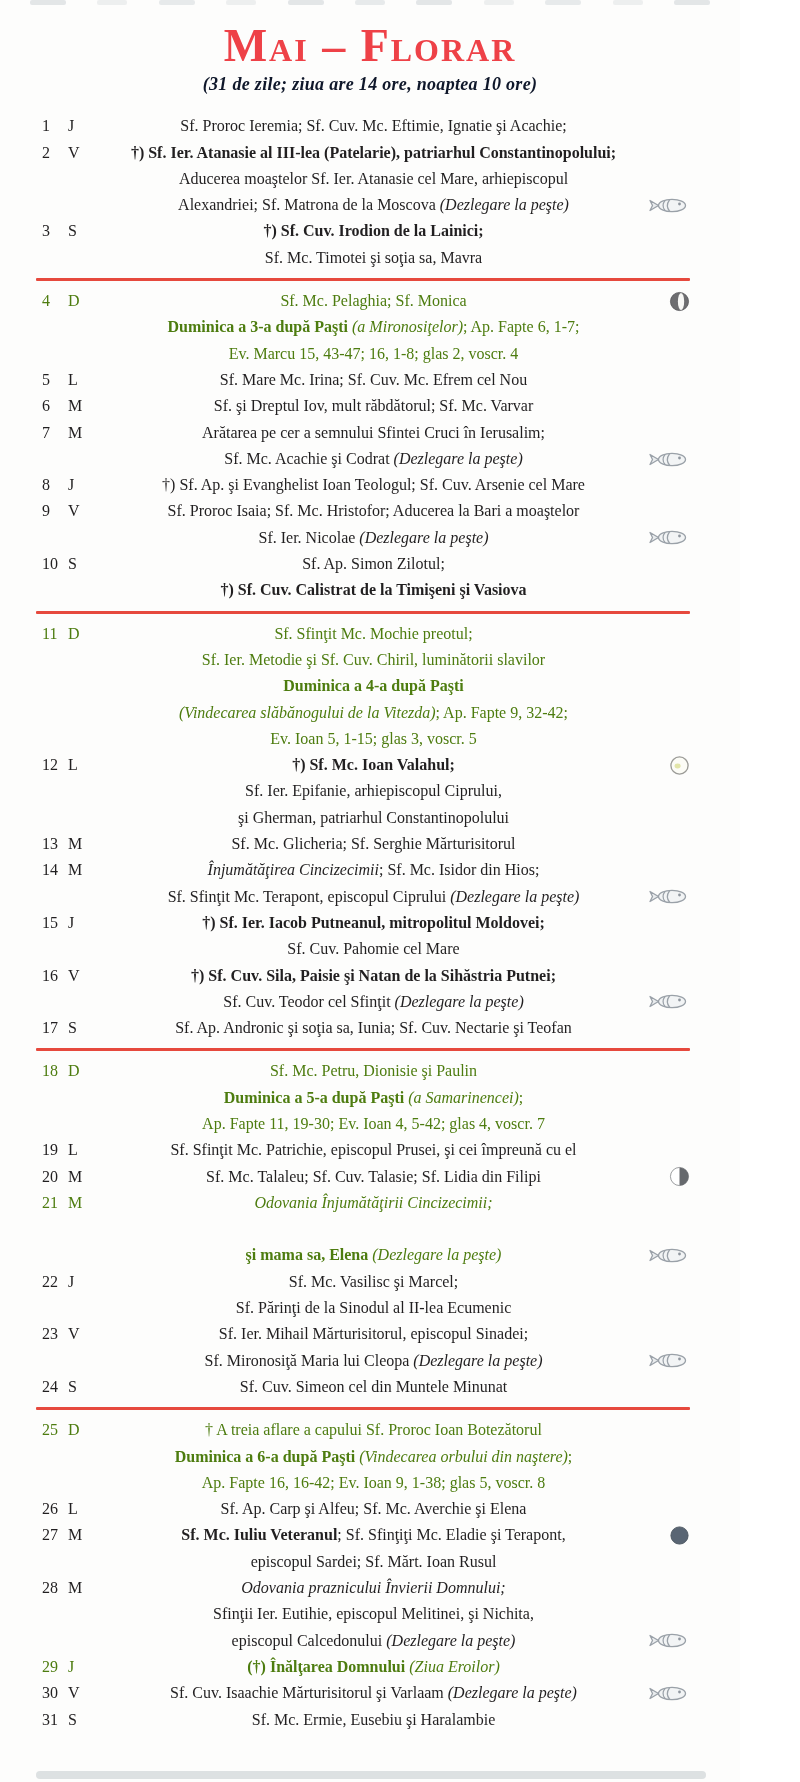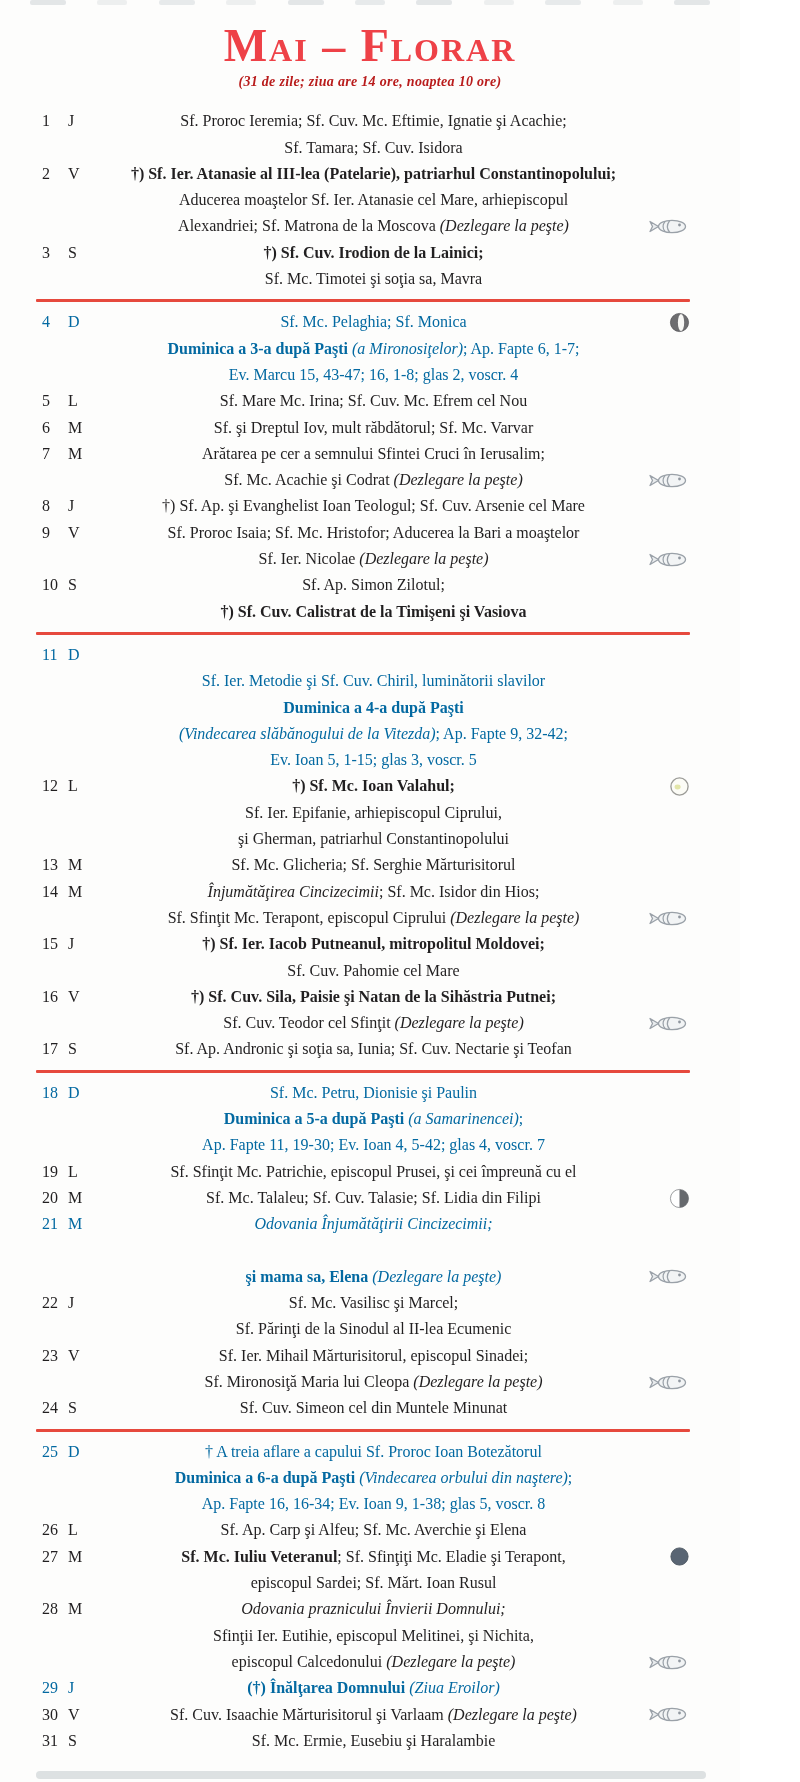--- a/index.html
+++ b/index.html
@@ -14,34 +14,34 @@
   .top-dashes span{display:block;height:5px;width:36px;background:#d9dee0;border-radius:2px;opacity:.75;}
   .top-dashes span:nth-child(2n){opacity:.45;width:30px;}
   .top-dashes span:nth-child(3n){opacity:.6;}
 
   .header{text-align:center;padding-top:22px;}
   .title{
     font-variant:small-caps;font-weight:700;font-size:46px;line-height:1.05;
     color:#ee4147;letter-spacing:2px;
   }
   .subtitle{
-    font-style:italic;font-weight:700;font-size:14px;margin-top:4px;
-    color:#b91c1c;letter-spacing:.3px;
+    font-style:italic;font-weight:700;font-size:18px;margin-top:4px;
+    color:#0f172a;letter-spacing:.3px;
   }
 
   .entries{padding:18px 50px 0 42px;}
   .row{
     display:grid;grid-template-columns:63px 1fr 48px;
     min-height:26.3px;line-height:26.3px;font-size:16px;
   }
   .day{white-space:nowrap;}
   .day .num{display:inline-block;min-width:20px;}
   .day .dow{margin-left:6px;}
   .text{white-space:nowrap;overflow:visible;text-align:center;}
-  .red-entry .day,.red-entry .text{color:#0369a1;}
+  .red-entry .day,.red-entry .text{color:#4d7c0f;}
   .seg-r{font-weight:400;font-style:normal;}
   .seg-b{font-weight:700;font-style:normal;}
   .seg-i{font-weight:400;font-style:italic;}
   .icon-cell{display:flex;align-items:center;justify-content:flex-end;}
   .separator{height:3px;background:#e6493d;margin:7px 0 7px -6px;border-radius:1px;}
 
   .bottom-bar{
     position:absolute;bottom:3px;left:36px;right:34px;height:8px;
     background:#d4d9db;border-radius:4px;opacity:.8;
   }
@@ -69,25 +69,20 @@
     <div class="subtitle">(31 de zile; ziua are 14 ore, noaptea 10 ore)</div>
   </div>
 
   <div class="entries" id="entries">
       <div class="row">
         <div class="day"><span class="num">1</span><span class="dow">J</span></div>
         <div class="text"><span class="seg-r">Sf. Proroc Ieremia; Sf. Cuv. Mc. Eftimie, Ignatie şi Acachie;</span></div>
         <div class="icon-cell"></div>
       </div>
       <div class="row">
-        <div class="day"></div>
-        <div class="text"><span class="seg-r">Sf. Tamara; Sf. Cuv. Isidora</span></div>
-        <div class="icon-cell"></div>
-      </div>
-      <div class="row">
         <div class="day"><span class="num">2</span><span class="dow">V</span></div>
         <div class="text"><span class="seg-b">†) Sf. Ier. Atanasie al III-lea (Patelarie), patriarhul Constantinopolului;</span></div>
         <div class="icon-cell"></div>
       </div>
       <div class="row">
         <div class="day"></div>
         <div class="text"><span class="seg-r">Aducerea moaştelor Sf. Ier. Atanasie cel Mare, arhiepiscopul</span></div>
         <div class="icon-cell"></div>
       </div>
       <div class="row">
@@ -197,20 +192,21 @@
         <div class="icon-cell"></div>
       </div>
       <div class="row">
         <div class="day"></div>
         <div class="text"><span class="seg-b">†) Sf. Cuv. Calistrat de la Timişeni şi Vasiova</span></div>
         <div class="icon-cell"></div>
       </div>
       <div class="separator"></div>
       <div class="row red-entry">
         <div class="day"><span class="num">11</span><span class="dow">D</span></div>
+        <div class="text"><span class="seg-r">Sf. Sfinţit Mc. Mochie preotul;</span></div>
         <div class="icon-cell"></div>
       </div>
       <div class="row red-entry">
         <div class="day"></div>
         <div class="text"><span class="seg-r">Sf. Ier. Metodie şi Sf. Cuv. Chiril, luminătorii slavilor</span></div>
         <div class="icon-cell"></div>
       </div>
       <div class="row red-entry">
         <div class="day"></div>
         <div class="text"><span class="seg-b">Duminica a 4-a după Paşti</span></div>
@@ -402,21 +398,21 @@
         <div class="text"><span class="seg-r">† A treia aflare a capului Sf. Proroc Ioan Botezătorul</span></div>
         <div class="icon-cell"></div>
       </div>
       <div class="row red-entry">
         <div class="day"></div>
         <div class="text"><span class="seg-b">Duminica a 6-a după Paşti </span><span class="seg-i">(Vindecarea orbului din naştere)</span><span class="seg-r">;</span></div>
         <div class="icon-cell"></div>
       </div>
       <div class="row red-entry">
         <div class="day"></div>
-        <div class="text"><span class="seg-r">Ap. Fapte 16, 16-34; Ev. Ioan 9, 1-38; glas 5, voscr. 8</span></div>
+        <div class="text"><span class="seg-r">Ap. Fapte 16, 16-42; Ev. Ioan 9, 1-38; glas 5, voscr. 8</span></div>
         <div class="icon-cell"></div>
       </div>
       <div class="row">
         <div class="day"><span class="num">26</span><span class="dow">L</span></div>
         <div class="text"><span class="seg-r">Sf. Ap. Carp şi Alfeu; Sf. Mc. Averchie şi Elena</span></div>
         <div class="icon-cell"></div>
       </div>
       <div class="row">
         <div class="day"><span class="num">27</span><span class="dow">M</span></div>
         <div class="text"><span class="seg-b">Sf. Mc. Iuliu Veteranul</span><span class="seg-r">; Sf. Sfinţiţi Mc. Eladie şi Terapont,</span></div>

